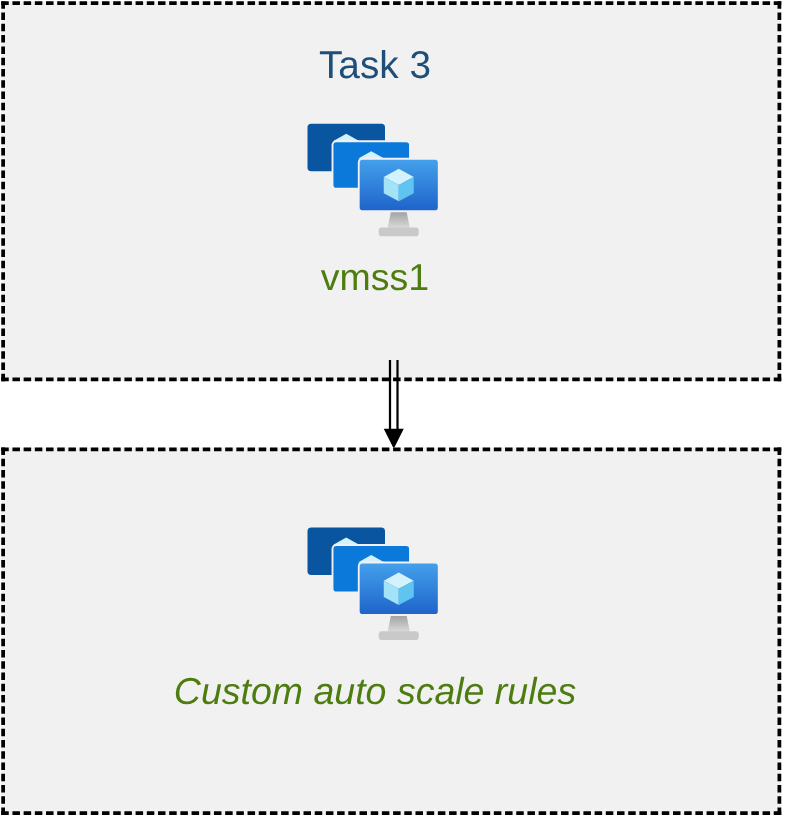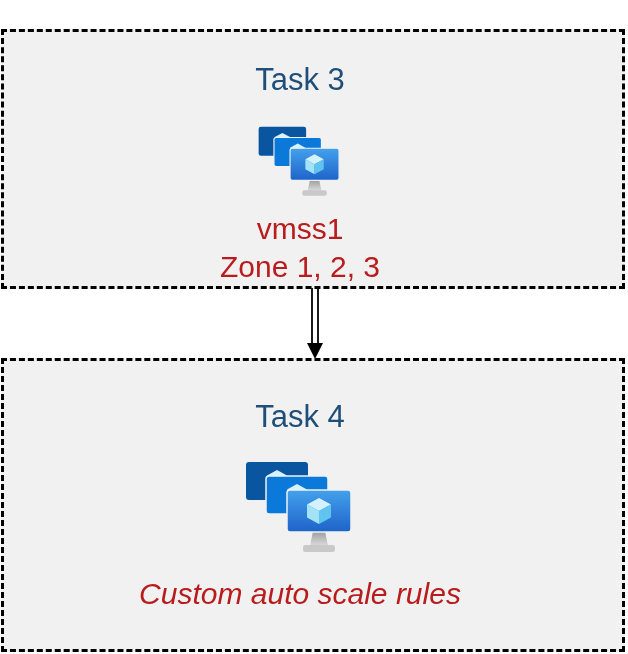--- a/index.html
+++ b/index.html
@@ -18,21 +18,21 @@
     background: #ffffff;
   }
   .task-box {
     position: absolute;
     left: 1px;
     width: 624px;
     box-sizing: border-box;
     background: #f1f1f2;
     border: 3px dashed #000000;
   }
-  #task-box-1 { top: 1px;   height: 260px; margin-top: 28px; }
+  #task-box-1 { top: 1px;   height: 304px; }
   #task-box-2 { top: 358px; height: 294px; }
 
   
   .box-content {
     position: absolute;
     top: 0; bottom: 0; left: 0; right: 26px;
     display: flex;
     flex-direction: column;
     align-items: center;
   }
@@ -45,22 +45,22 @@
     color: #1f4e79;
     font-weight: 400;
     white-space: nowrap;
   }
   .vmss-icon { display: block; }
   #task-box-1 .vmss-icon { margin-top: 26px; }
   #task-box-2 .vmss-icon { margin-top: 24px; }
 
   .caption {
     margin-top: 12px;
-    text-align: center;
-    color: #b91c1c;
+    text-align: right;
+    color: #4d7c0f;
     font-size: 30px;
     line-height: 38px;
     white-space: nowrap;
   }
   #task-box-2 .caption { margin-top: 20px; font-style: italic; }
 
   .flow-arrow {
     position: absolute;
     left: 298px;
     top: 288px;
@@ -103,34 +103,32 @@
         <rect x="58" y="84" width="32" height="7" rx="2.5" fill="#c9c9c9"></rect>
 
         <rect x="42" y="29" width="64" height="42" rx="3" fill="url(#gradFront1)" stroke="#f1f1f2" stroke-width="1.5"></rect>
         <polygon points="74,37 86,43.5 74,50 62,43.5" fill="#d4f2fc"></polygon>
         <polygon points="62,43.5 74,50 74,63 62,56.5" fill="#a3e3f8"></polygon>
         <polygon points="86,43.5 74,50 74,63 86,56.5" fill="#5fc4ef"></polygon>
       </svg>
 
       <div class="caption">
         <div>vmss1</div>
-        <div>Zone 1, 2, 3</div>
       </div>
     </div>
   </div>
 
   <svg class="flow-arrow" width="34" height="72" viewBox="0 0 34 72" aria-hidden="true">
     <line x1="14" y1="0" x2="14" y2="57" stroke="#000000" stroke-width="1.8"></line>
     <line x1="20" y1="0" x2="20" y2="57" stroke="#000000" stroke-width="1.8"></line>
     <polygon points="9,55 25,55 17,71" fill="#000000"></polygon>
   </svg>
 
   <div class="task-box" id="task-box-2">
     <div class="box-content">
-      <div class="task-title">Task 4</div>
 
       <svg class="vmss-icon" width="110" height="94" viewBox="0 0 110 94" aria-hidden="true">
         <defs>
           <linearGradient id="gradFront2" x1="0" y1="0" x2="0" y2="1">
             <stop offset="0" stop-color="#44a1ec"></stop>
             <stop offset="1" stop-color="#1e63c9"></stop>
           </linearGradient>
           <linearGradient id="gradStand2" x1="0" y1="0" x2="0" y2="1">
             <stop offset="0" stop-color="#9b9b9b"></stop>
             <stop offset="1" stop-color="#dcdcdc"></stop>

